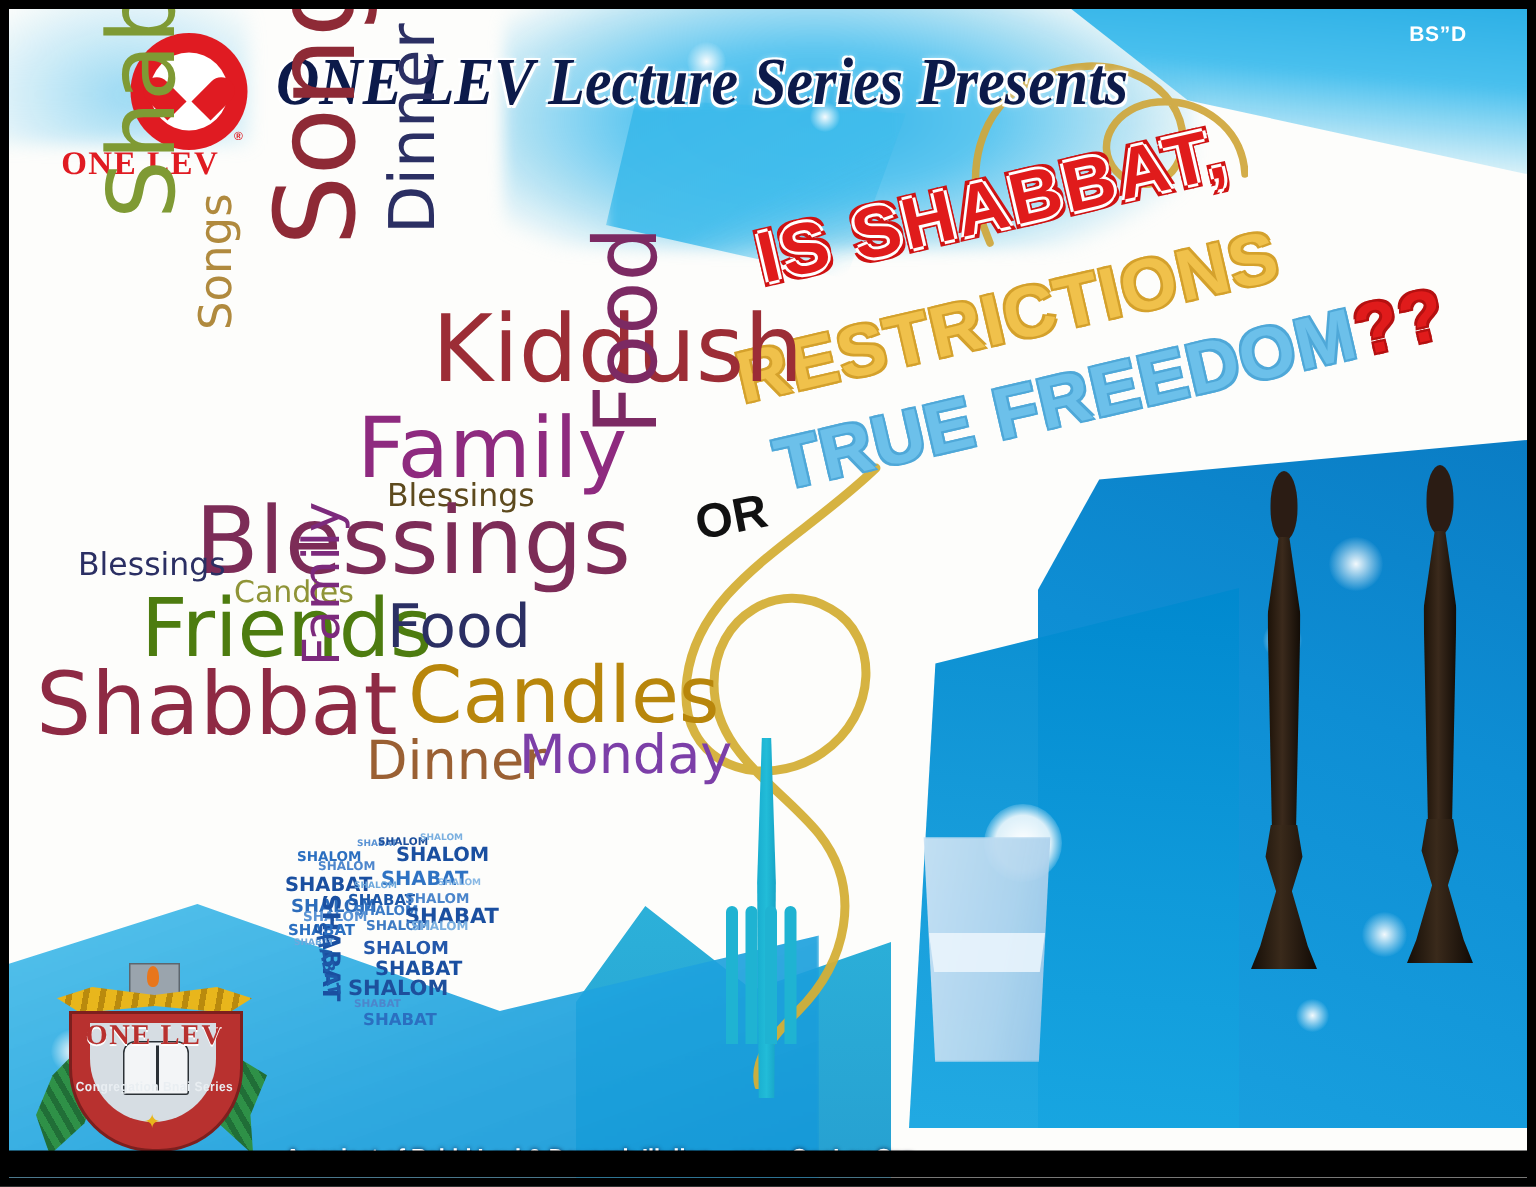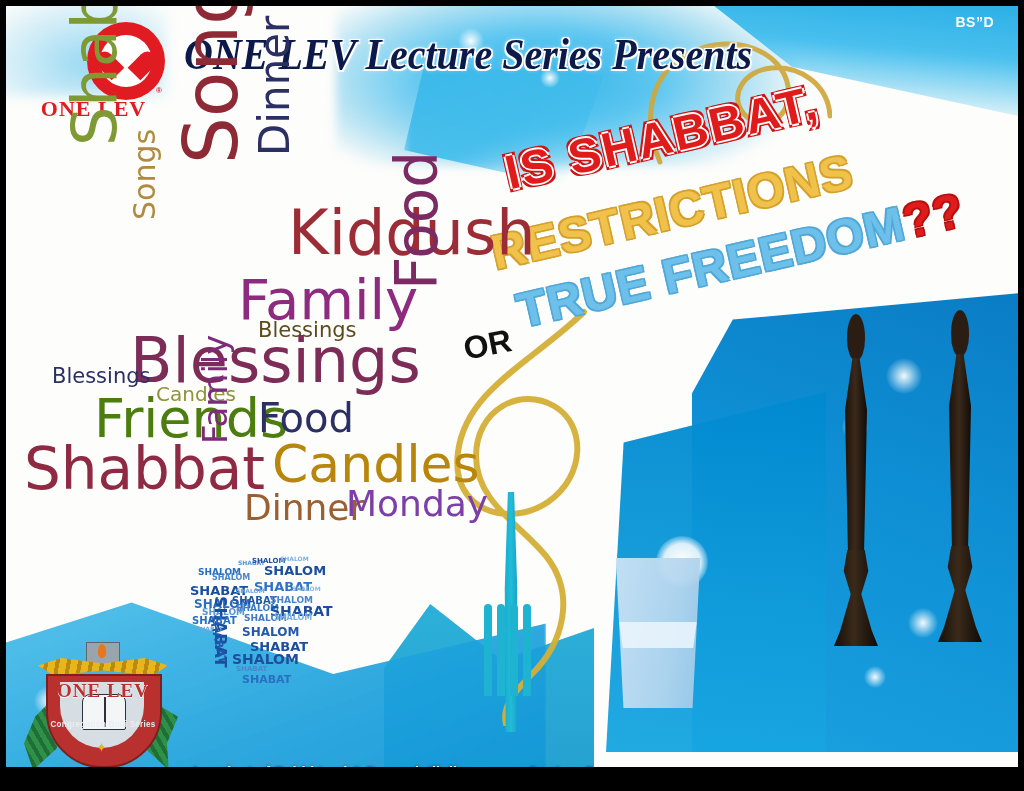--- a/index.html
+++ b/index.html
@@ -164,21 +164,21 @@
     text-shadow:
       -1.5px -1.5px 0 #fff, 1.5px -1.5px 0 #fff,
       -1.5px 1.5px 0 #fff, 1.5px 1.5px 0 #fff,
       0 0 5px rgba(255,255,255,.9);
     transform: scaleY(1.12);
     transform-origin: left top;
   }
 
   .bsd {
     position: absolute;
-    right: 24px; top: 8px;
+    right: 40px; top: 8px;
     color: #ffffff;
     font-size: 14px;
     font-weight: bold;
     letter-spacing: .5px;
   }
 
   
   .headline { position: absolute; left: 0; top: 0; width: 100%; height: 100%; pointer-events: none; }
   .hl {
     position: absolute;

